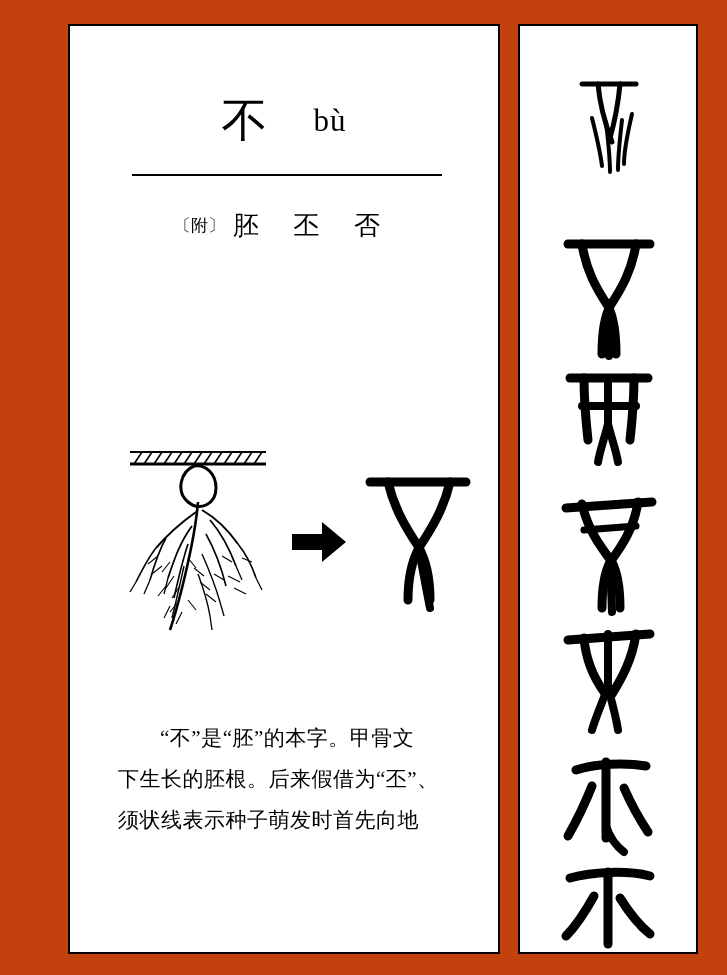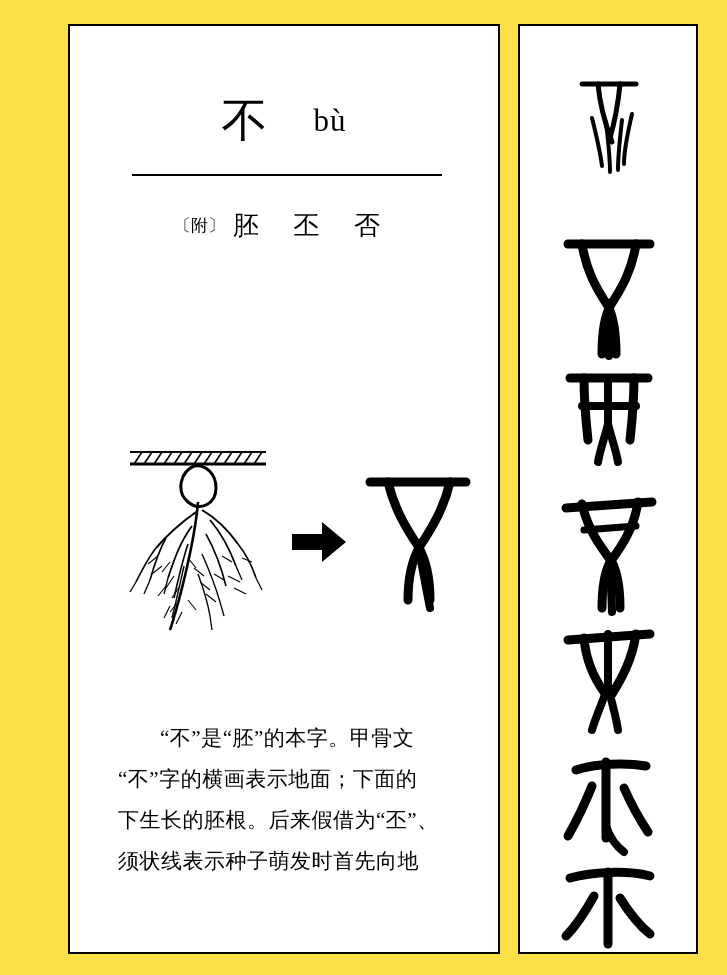--- a/index.html
+++ b/index.html
@@ -14,21 +14,21 @@
     color: #000000;
     position: relative;
     overflow: hidden;
   }
 
   .page {
     position: absolute;
     left: 0; top: 0;
     width: 727px;
     height: 975px;
-    background: #fde047;
+    background: #c2410c;
   }
 
   
   .main-panel {
     position: absolute;
     left: 68px;
     top: 24px;
     width: 432px;
     height: 930px;
     border: 2px solid #000;
@@ -232,21 +232,20 @@
           <path d="M300 66 L396 66" stroke-width="9"></path>
           <path d="M318 66 C324 92 336 112 348 130 C356 144 360 162 360 184" stroke-width="9"></path>
           <path d="M380 66 C374 92 362 112 350 130 C342 144 338 162 338 184" stroke-width="9"></path>
           <path d="M348 128 C352 150 356 172 360 192" stroke-width="8"></path>
         </g>
       </svg>
     </div>
 
     <div class="explain">
       <p>“不”是“胚”的本字。甲骨文</p>
-      <p class="cont">“不”字的横画表示地面；下面的</p>
       <p class="cont">下生长的胚根。后来假借为“丕”、</p>
       <p class="cont">须状线表示种子萌发时首先向地</p>
     </div>
   </div>
 
   <div class="side-panel">
     <div class="glyph-stack">
       <svg width="176" height="926" viewBox="0 0 176 926" xmlns="http://www.w3.org/2000/svg">
         <g fill="none" stroke="#000" stroke-linecap="round" stroke-linejoin="round">
 

